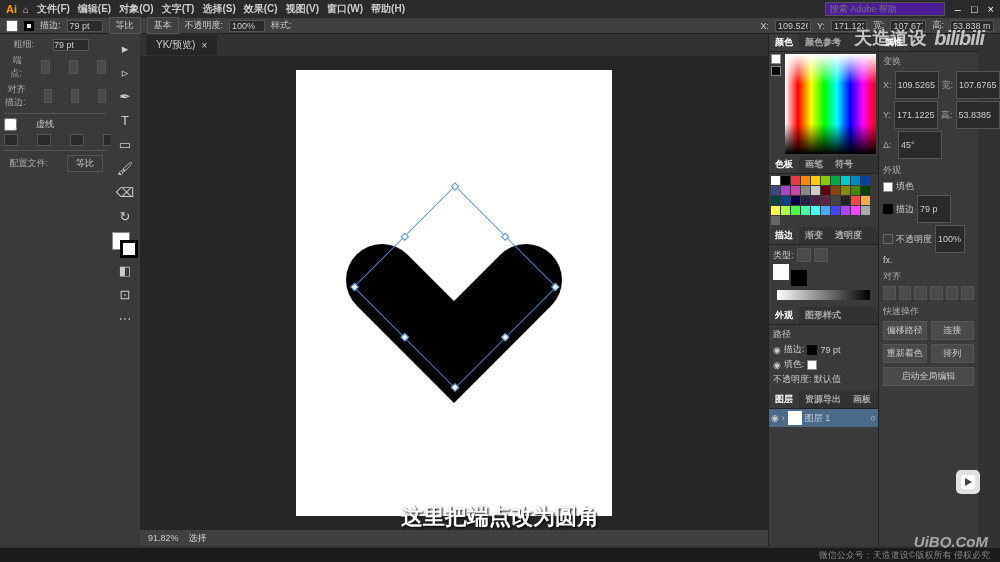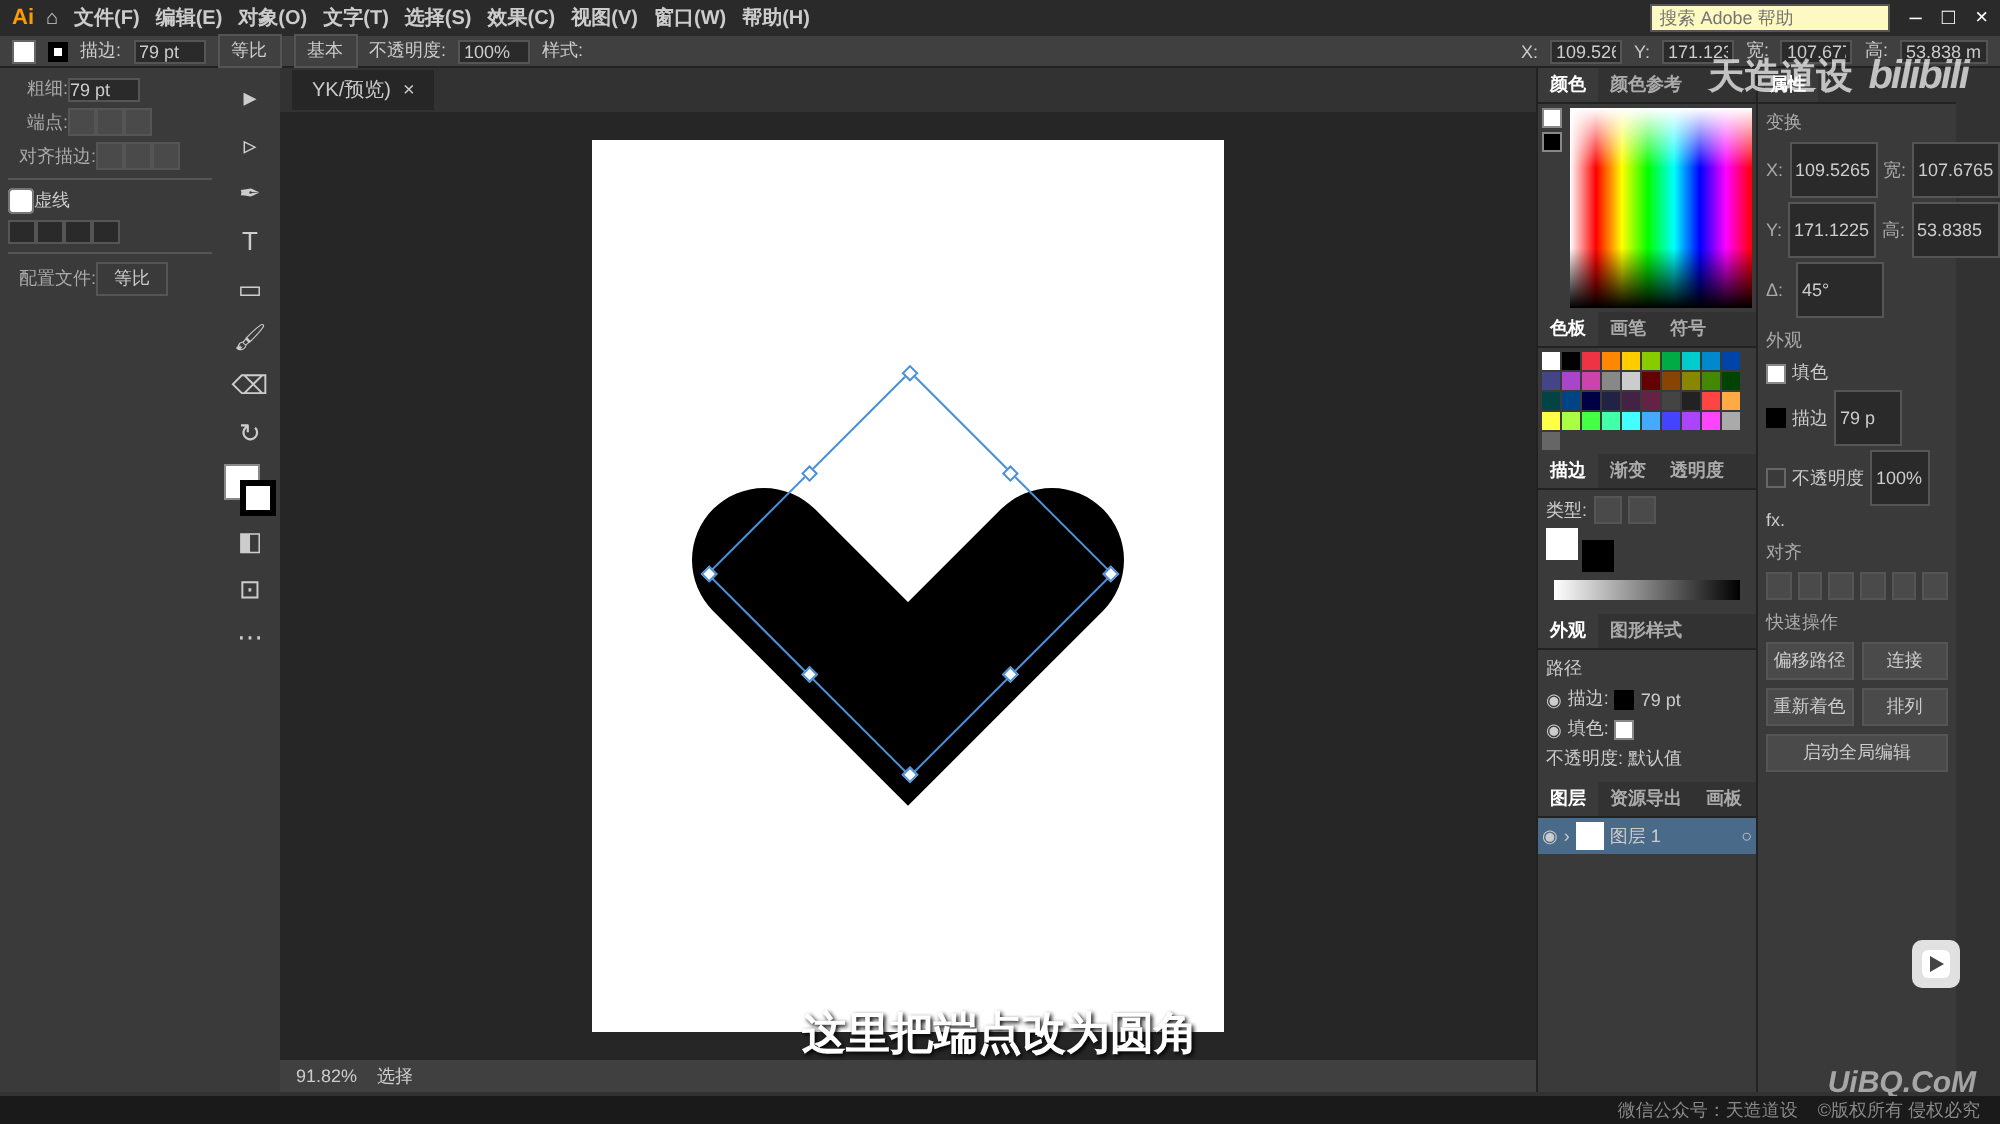--- a/index.html
+++ b/index.html
@@ -4,28 +4,28 @@
 <style>
 * { margin: 0; padding: 0; box-sizing: border-box; font-family: "Microsoft YaHei", sans-serif; }
 body { width: 1000px; height: 562px; background: #323232; color: #ccc; font-size: 10px; overflow: hidden; position: relative; }
 .title-bar { height: 18px; background: #2a2a2a; display: flex; align-items: center; padding: 0 6px; }
 .ai-logo { color: #ff9a00; font-weight: bold; font-size: 11px; margin-right: 6px; }
 .home-icon { color: #ccc; margin-right: 8px; cursor: pointer; }
 .menu-bar { display: flex; gap: 8px; flex: 1; }
 .menu-item { color: #ccc; font-size: 10px; cursor: pointer; font-weight: bold; }
 .win-controls { display: flex; gap: 10px; font-size: 11px; }
 .win-btn { cursor: pointer; color: #fff; }
-.search-box { width: 120px; height: 14px; background: #fef9c3; border: 1px solid #555; margin-right: 10px; font-size: 9px; padding: 0 4px; color: #888; }
+.search-box { width: 120px; height: 14px; background: #4c1d95; border: 1px solid #555; margin-right: 10px; font-size: 9px; padding: 0 4px; color: #888; }
 .control-bar { height: 16px; background: #404040; display: flex; align-items: center; padding: 0 6px; gap: 6px; border-bottom: 1px solid #222; }
 .ctrl-item { display: inline-flex; align-items: center; gap: 2px; font-size: 9px; color: #ccc; }
 .ctrl-swatch { width: 12px; height: 12px; border: 1px solid #666; }
 .ctrl-input { width: 36px; height: 12px; background: #2a2a2a; border: 1px solid #555; color: #ccc; font-size: 9px; padding: 0 2px; }
 .main-area { display: flex; height: calc(100% - 50px); }
 .left-panel { width: 110px; background: #3a3a3a; padding: 4px; }
-.lp-row { display: flex; align-items: center; gap: 0; margin-bottom: 3px; font-size: 9px; color: #ccc; }
+.lp-row { display: flex; align-items: center; gap: 19px; margin-bottom: 3px; font-size: 9px; color: #ccc; }
 .lp-label { width: 30px; text-align: right; color: #aaa; }
 .lp-input { width: 36px; height: 12px; background: #2a2a2a; border: 1px solid #555; color: #ccc; font-size: 9px; }
 .lp-btn { width: 14px; height: 14px; background: #4a4a4a; border: 1px solid #555; }
 .lp-section { border-top: 1px solid #555; margin-top: 4px; padding-top: 4px; }
 .tool-strip { width: 30px; background: #3a3a3a; display: flex; flex-direction: column; align-items: center; padding-top: 2px; }
 .tool-btn { width: 24px; height: 24px; display: flex; align-items: center; justify-content: center; cursor: pointer; color: #ccc; font-size: 13px; }
 .tool-swatches { margin-top: 4px; width: 26px; height: 26px; position: relative; }
 .sw-fill { position: absolute; width: 18px; height: 18px; background: #fff; border: 1px solid #888; top: 0; left: 0; }
 .sw-stroke { position: absolute; width: 18px; height: 18px; background: #fff; border: 3px solid #000; top: 8px; left: 8px; }
 .canvas-area { flex: 1; background: #262626; display: flex; flex-direction: column; }
@@ -55,21 +55,21 @@
 .qa-btn { background: #4a4a4a; border: 1px solid #555; padding: 2px 0; font-size: 9px; text-align: center; cursor: pointer; }
 .qa-row { display: flex; gap: 4px; margin-bottom: 4px; }
 .qa-row .qa-btn { flex: 1; }
 .layer-row { display: flex; align-items: center; gap: 3px; padding: 2px; background: #4a6a8a; font-size: 9px; }
 .layer-thumb { width: 14px; height: 14px; background: #fff; }
 .watermark-tr { position: absolute; top: 26px; right: 16px; color: rgba(255,255,255,0.7); font-size: 18px; font-weight: bold; display: flex; align-items: center; gap: 8px; }
 .bilibili { font-style: italic; font-size: 20px; letter-spacing: -1px; }
 .caption { position: absolute; bottom: 30px; left: 50%; transform: translateX(-50%); color: #fff; font-size: 22px; font-weight: bold; text-shadow: 1px 1px 2px #000; }
 .watermark-br-uibq { position: absolute; bottom: 12px; right: 12px; color: rgba(255,255,255,0.55); font-size: 15px; font-weight: bold; font-style: italic; }
 .play-overlay { position: absolute; bottom: 18px; right: 14px; width: 24px; height: 24px; background: rgba(255,255,255,0.85); border-radius: 5px; display:flex; align-items:center; justify-content:center; top: 470px; right: 20px; }
-.footer { position: absolute; bottom: 0; left: 0; right: 0; height: 14px; background: #1a1a1a; color: #888; font-size: 9px; display: flex; align-items: center; justify-content: flex-end; padding: 0 10px; gap: 10px; }
+.footer { position: absolute; bottom: 0; left: 0; right: 0; height: 14px; background: #1a1a1a; color: #888; font-size: 9px; display: flex; align-items: center; justify-content: flex-end; padding: 0 10px; }
 </style>
 </head>
 <body>
 
 <div class="title-bar">
   <span class="ai-logo">Ai</span>
   <span class="home-icon">⌂</span>
   <div class="menu-bar">
     <span class="menu-item">文件(F)</span>
     <span class="menu-item">编辑(E)</span>

